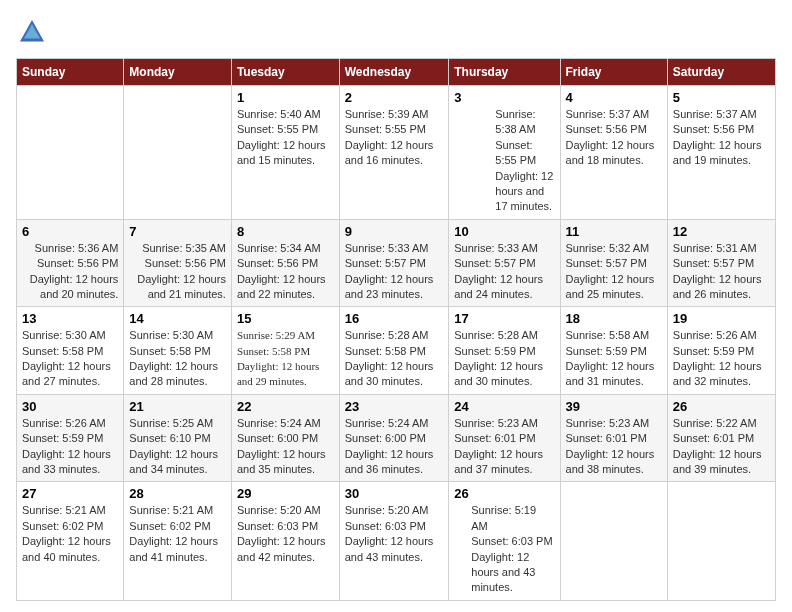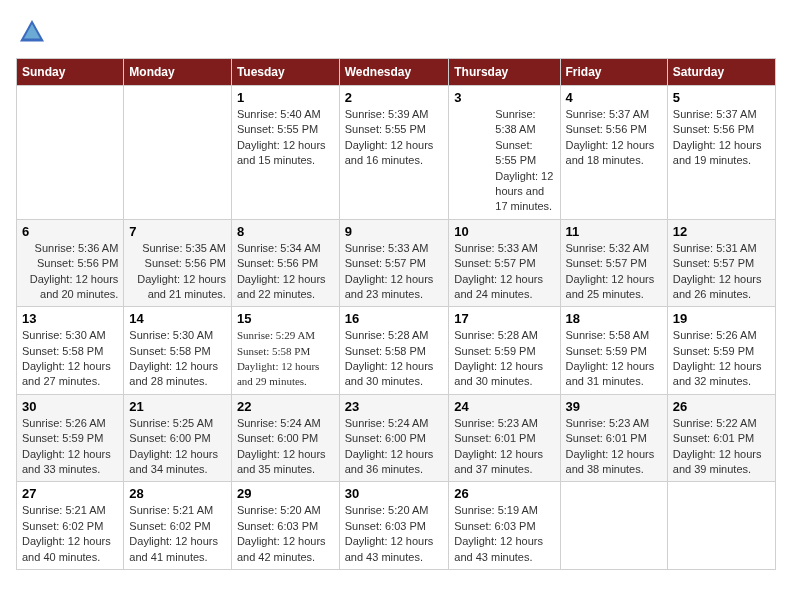--- a/index.html
+++ b/index.html
@@ -242,21 +242,21 @@
       <tr>
         <td>
           <span class="day-number">30</span>
           <div class="day-info" style="white-space: pre-line;">Sunrise: 5:26 AM
 Sunset: 5:59 PM
 Daylight: 12 hours and 33 minutes.</div>
         </td>
         <td>
           <span class="day-number">21</span>
           <div class="day-info" style="white-space: pre-line;">Sunrise: 5:25 AM
-Sunset: 6:00 PM
+Sunset: 6:10 PM
 Daylight: 12 hours and 34 minutes.</div>
         </td>
         <td>
           <span class="day-number">22</span>
           <div class="day-info" style="white-space: pre-line;">Sunrise: 5:24 AM
 Sunset: 6:00 PM
 Daylight: 12 hours and 35 minutes.</div>
         </td>
         <td>
           <span class="day-number">23</span>
@@ -303,21 +303,21 @@
 Daylight: 12 hours and 42 minutes.</div>
         </td>
         <td>
           <span class="day-number">30</span>
           <div class="day-info" style="white-space: pre-line;">Sunrise: 5:20 AM
 Sunset: 6:03 PM
 Daylight: 12 hours and 43 minutes.</div>
         </td>
         <td>
           <span class="day-number">26</span>
-          <div class="day-info" style="white-space: pre-line;">Sunrise: 5:19 AM
+          <div class="day-info" style="white-space: pre-line; margin-left: 17px;">Sunrise: 5:19 AM
 Sunset: 6:03 PM
 Daylight: 12 hours and 43 minutes.</div>
         </td>
         <td class="empty"></td>
         <td class="empty"></td>
       </tr>
     </tbody>
 </table>
 
 </body></html>

